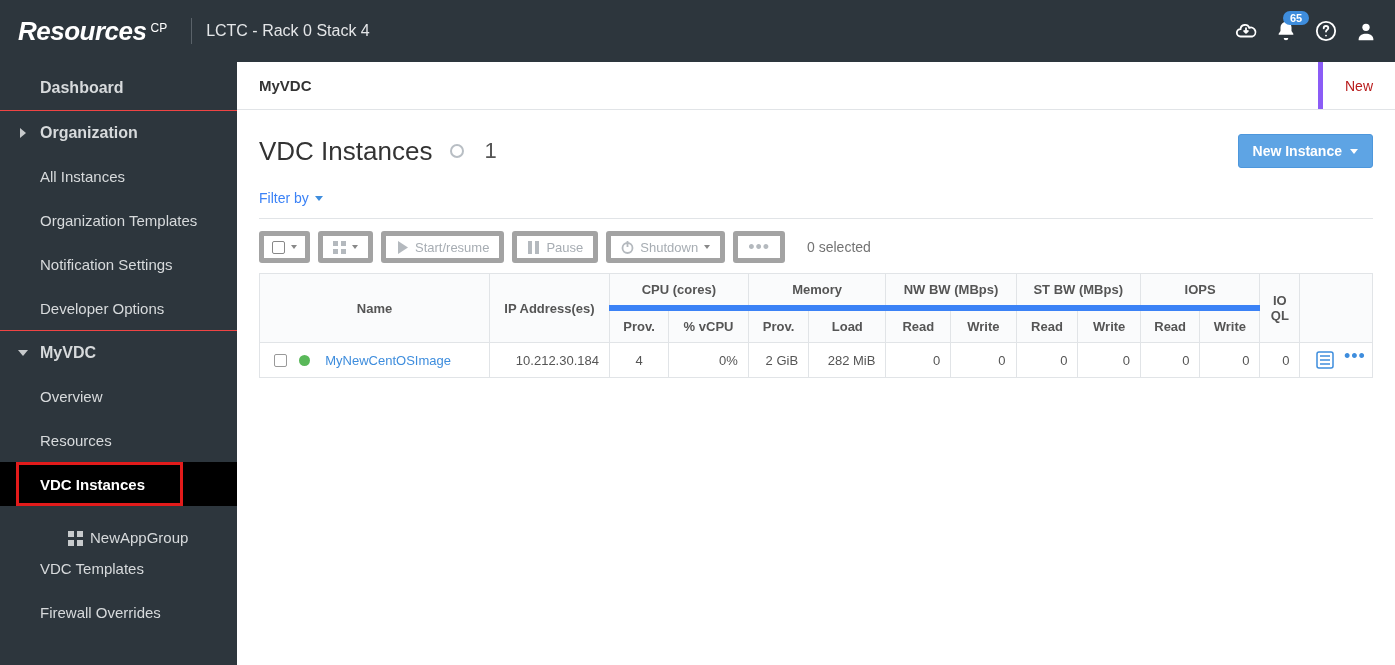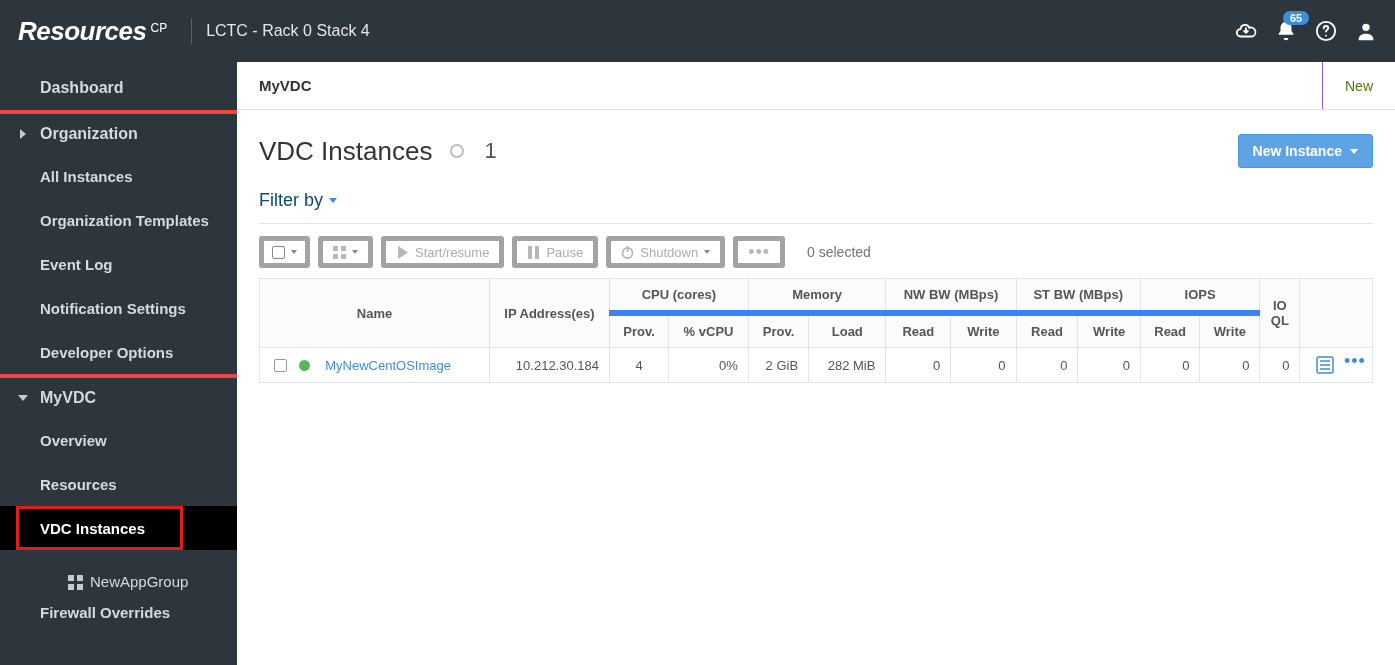--- a/index.html
+++ b/index.html
@@ -95,27 +95,26 @@
 
   
   .nav-item {
     display: flex;
     align-items: center;
     height: 44px;
     padding: 0 18px 0 40px;
     font-size: 15px;
     cursor: pointer;
     position: relative;
-    font-weight: bold;
   }
   .nav-item.section {
     padding-left: 40px;
     font-weight: 600;
     font-size: 16px;
-    border-top: 4px solid #ef4444;
+    border-top: 1px solid #ef4444;
   }
   .nav-item.section:first-child { border-top: none; }
   .nav-item.section .chev {
     position: absolute;
     left: 18px;
     width: 10px;
     height: 10px;
   }
   .nav-item.active {
     background: #000;
@@ -155,24 +154,24 @@
     padding: 0 22px;
   }
   .page-head-title {
     font-weight: 700;
     font-size: 15px;
     color: #333;
   }
   .page-head-spacer { flex: 1; }
   .page-head-action {
     font-size: 14px;
-    color: #4d7c0f;
+    color: #b91c1c;
     cursor: pointer;
     padding-left: 22px;
-    border-left: 1px solid #8b5cf6;
+    border-left: 5px solid #8b5cf6;
     height: 100%;
     display: flex;
     align-items: center;
   }
 
   
   .main-inner { padding: 24px 22px; }
   .title-row {
     display: flex;
     align-items: center;
@@ -211,22 +210,22 @@
     gap: 8px;
   }
   .btn-primary .caret {
     width: 0; height: 0;
     border-left: 4px solid transparent;
     border-right: 4px solid transparent;
     border-top: 5px solid #fff;
   }
 
   .filter-link {
-    color: #0c4a6e;
-    font-size: 18px;
+    color: #3b82f6;
+    font-size: 14px;
     cursor: pointer;
     display: inline-flex;
     align-items: center;
     gap: 6px;
     margin: 22px 0 12px;
   }
   .filter-link .caret-s {
     width: 0; height: 0;
     border-left: 4px solid transparent;
     border-right: 4px solid transparent;
@@ -376,23 +375,20 @@
         </svg>
       <span>Organization</span>
     </div>
     <div class="nav-item">
         <span>All Instances</span>
       </div>
     <div class="nav-item">
         <span>Organization Templates</span>
       </div>
     <div class="nav-item">
-        <span>Event Log</span>
-      </div>
-    <div class="nav-item">
         <span>Notification Settings</span>
       </div>
     <div class="nav-item">
         <span>Developer Options</span>
       </div>
 
     <div class="nav-item section">
       <svg class="chev" viewBox="0 0 10 10">
           <path d="M0 2l5 6 5-6z" fill="#c7cacc"></path>
         </svg>
@@ -409,20 +405,23 @@
       </div>
     <div class="nav-sub">
       <svg class="grid-icon" viewBox="0 0 15 15">
           <rect x="0" y="0" width="6" height="6" fill="#c7cacc"></rect>
           <rect x="9" y="0" width="6" height="6" fill="#c7cacc"></rect>
           <rect x="0" y="9" width="6" height="6" fill="#c7cacc"></rect>
           <rect x="9" y="9" width="6" height="6" fill="#c7cacc"></rect>
         </svg>
       <span class="lbl">NewAppGroup</span>
     </div>
+    <div class="nav-item">
+        <span>VDC Templates</span>
+      </div>
     <div class="nav-item">
         <span>Firewall Overrides</span>
       </div>
 
   </nav>
 
   <main class="content">
     <div class="page-head">
       <span class="page-head-title">MyVDC</span>
       <div class="page-head-spacer"></div>

